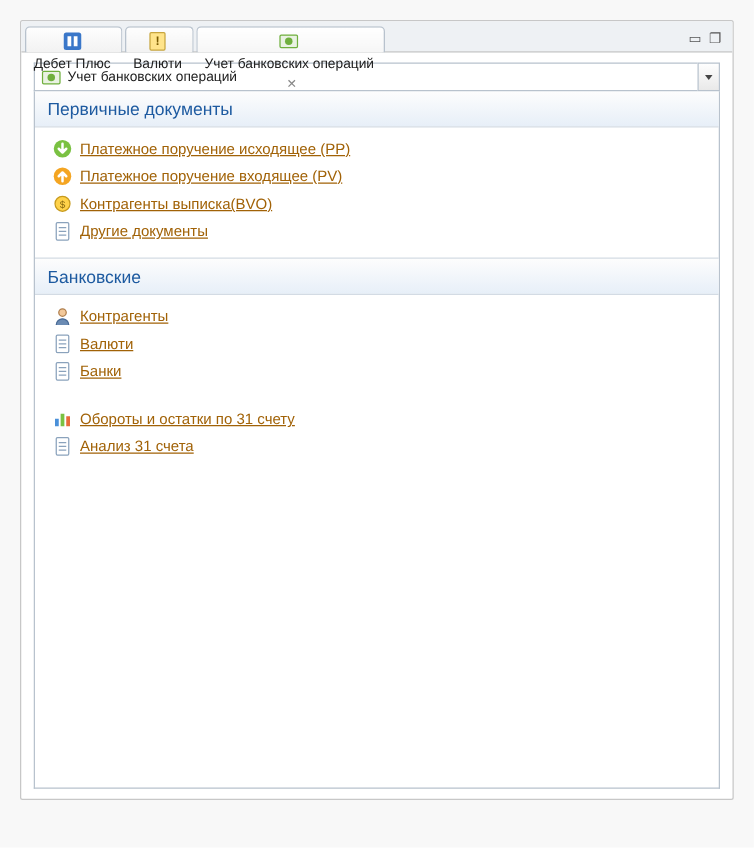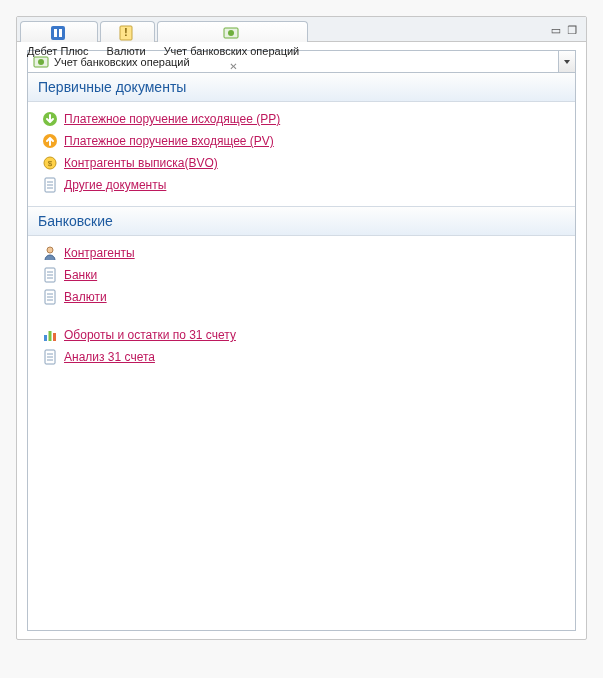--- a/index.html
+++ b/index.html
@@ -124,21 +124,21 @@
   .items {
     padding: 6px 4px 10px 4px;
   }
   .item {
     display: flex;
     align-items: center;
     gap: 6px;
     padding: 3px 10px;
   }
   .item a {
-    color: #be185d;
+    color: #a16207;
     text-decoration: underline;
     cursor: pointer;
     font-size: 12px;
   }
   
   .icn {
     width: 16px; height: 16px;
     display: inline-flex;
     align-items: center;
     justify-content: center;
@@ -267,32 +267,32 @@
         </div>
         <div class="item">
           <span class="icn">
               <svg viewBox="0 0 16 16">
                 <rect x="3" y="1" width="10" height="14" rx="1" fill="#fff" stroke="#8aa2bc"></rect>
                 <line x1="5" y1="5" x2="11" y2="5" stroke="#8aa2bc"></line>
                 <line x1="5" y1="8" x2="11" y2="8" stroke="#8aa2bc"></line>
                 <line x1="5" y1="11" x2="11" y2="11" stroke="#8aa2bc"></line>
               </svg>
             </span>
-          <a>Банки</a>
+          <a>Валюти</a>
         </div>
         <div class="item">
           <span class="icn">
               <svg viewBox="0 0 16 16">
                 <rect x="3" y="1" width="10" height="14" rx="1" fill="#fff" stroke="#8aa2bc"></rect>
                 <line x1="5" y1="5" x2="11" y2="5" stroke="#8aa2bc"></line>
                 <line x1="5" y1="8" x2="11" y2="8" stroke="#8aa2bc"></line>
                 <line x1="5" y1="11" x2="11" y2="11" stroke="#8aa2bc"></line>
               </svg>
             </span>
-          <a>Валюти</a>
+          <a>Банки</a>
         </div>
       </div>
 
       <div class="items">
         <div class="item">
           <span class="icn">
               <svg viewBox="0 0 16 16">
                 <rect x="2" y="8" width="3" height="6" fill="#4a90d9"></rect>
                 <rect x="6.5" y="4" width="3" height="10" fill="#7ac142"></rect>
                 <rect x="11" y="6" width="3" height="8" fill="#e86b3a"></rect>

